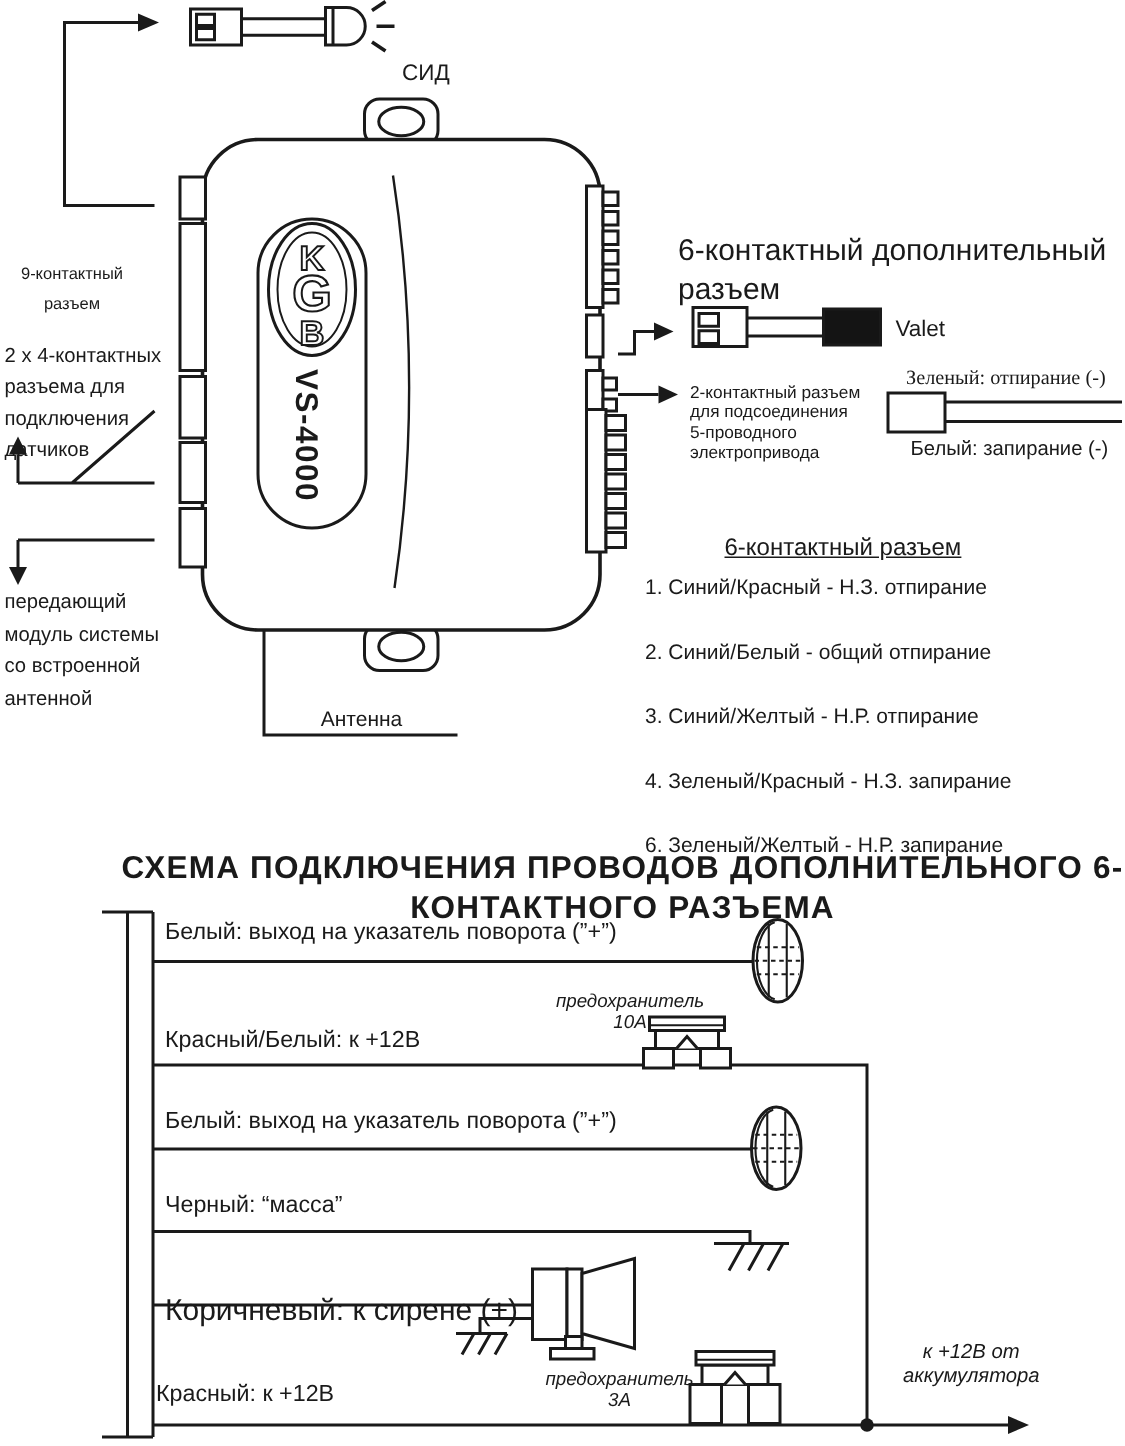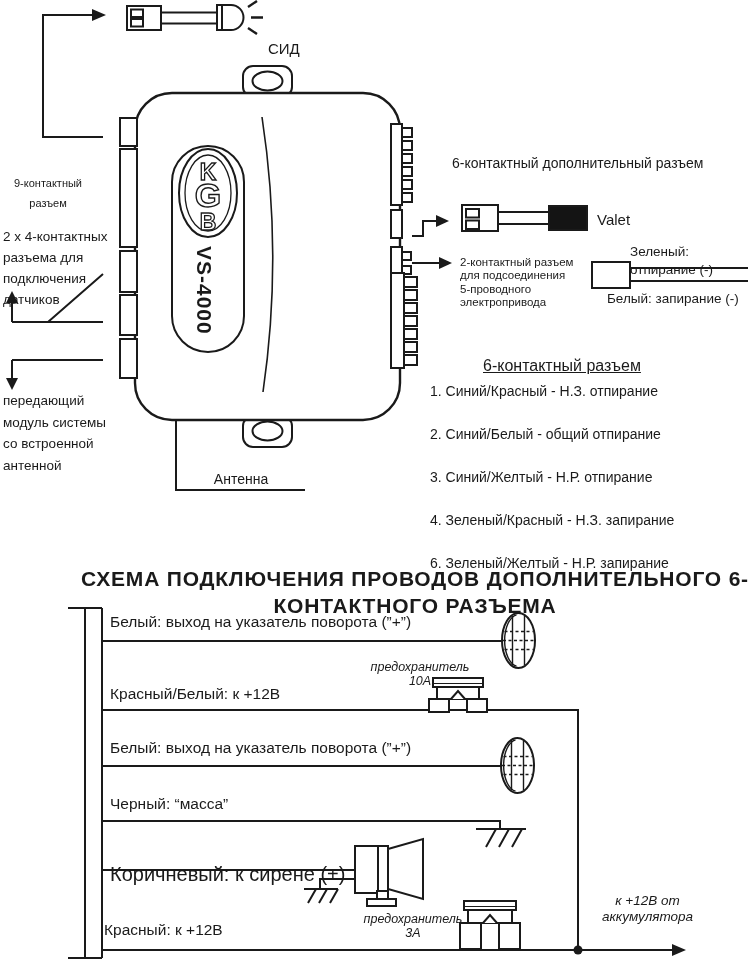--- a/index.html
+++ b/index.html
@@ -196,30 +196,30 @@
 подключения
 датчиков</div>
 
   <div class="lbl" style="left:3px;top:390px;font-size:13.5px;line-height:21.5px;">передающий
 модуль системы
 со встроенной
 антенной</div>
 
   <div class="lbl ctr" style="left:176px;top:470px;width:130px;font-size:14px;">Антенна</div>
 
-  <div class="lbl" style="left:452px;top:154px;font-size:14px;">6-контактный дополнительный разъем</div>
+  <div class="lbl" style="left:452px;top:154px;font-size:20px;">6-контактный дополнительный разъем</div>
 
   <div class="lbl" style="left:597px;top:210px;font-size:15px;">Valet</div>
 
   <div class="lbl" style="left:460px;top:256px;font-size:11.5px;line-height:13.4px;">2-контактный разъем
 для подсоединения
 5-проводного
 электропривода</div>
 
-  <div class="lbl" style="left:630px;top:243px;font-size:13.5px;">Зеленый: отпирание (-)</div>
+  <div class="lbl" style="left:604px;top:243px;font-size:13.5px;font-family:Liberation Serif, serif;">Зеленый: отпирание (-)</div>
 
   <div class="lbl" style="left:607px;top:290px;font-size:13.5px;">Белый: запирание (-)</div>
 
   <div class="lbl u" style="left:483px;top:332px;font-size:16px;margin-top:24px;">6-контактный разъем</div>
 
   <div class="lbl items" style="left:430px;top:359px;font-size:14px;line-height:21.6px;">
     <div>1. Синий/Красный - Н.З. отпирание</div>
     <div>2. Синий/Белый - общий отпирание</div>
     <div>3. Синий/Желтый - Н.Р. отпирание</div>
     <div>4. Зеленый/Красный - Н.З. запирание</div>

